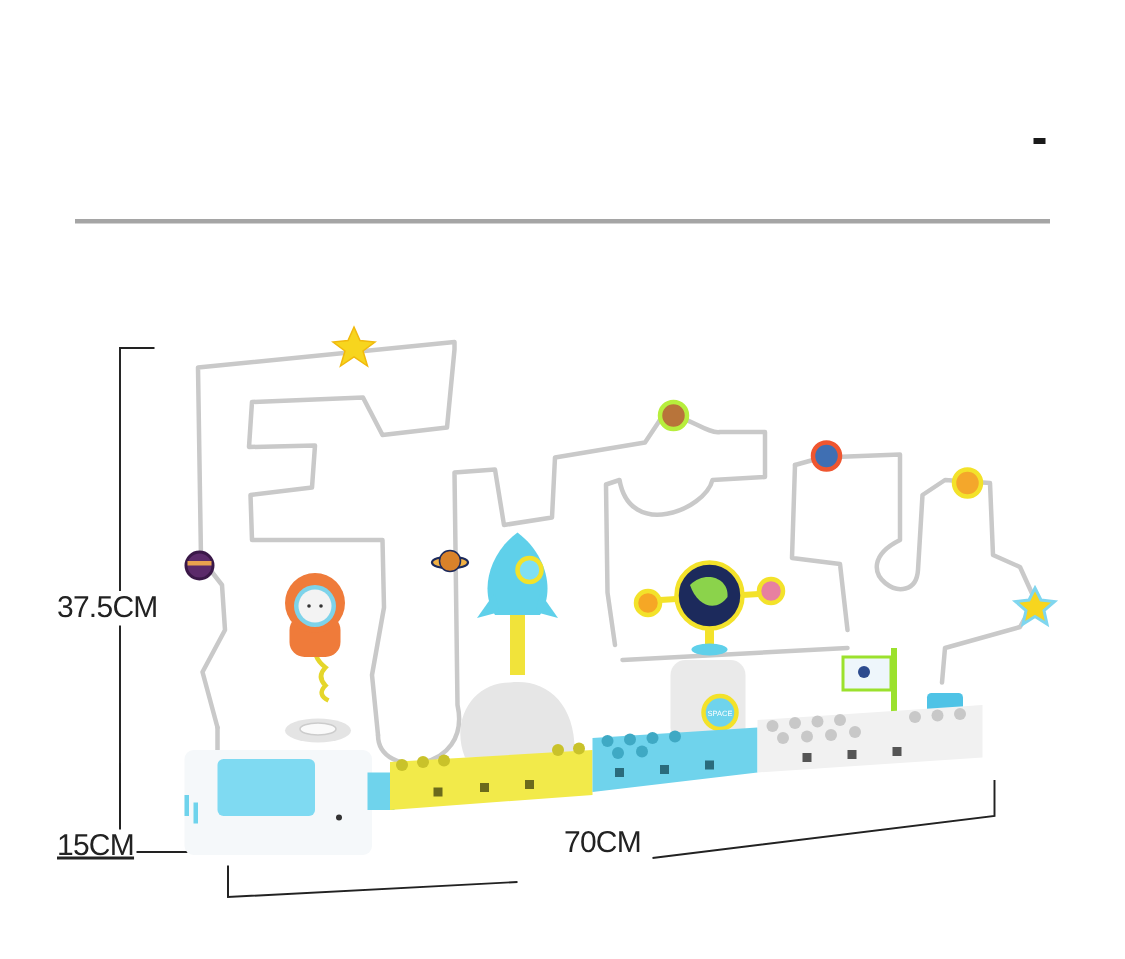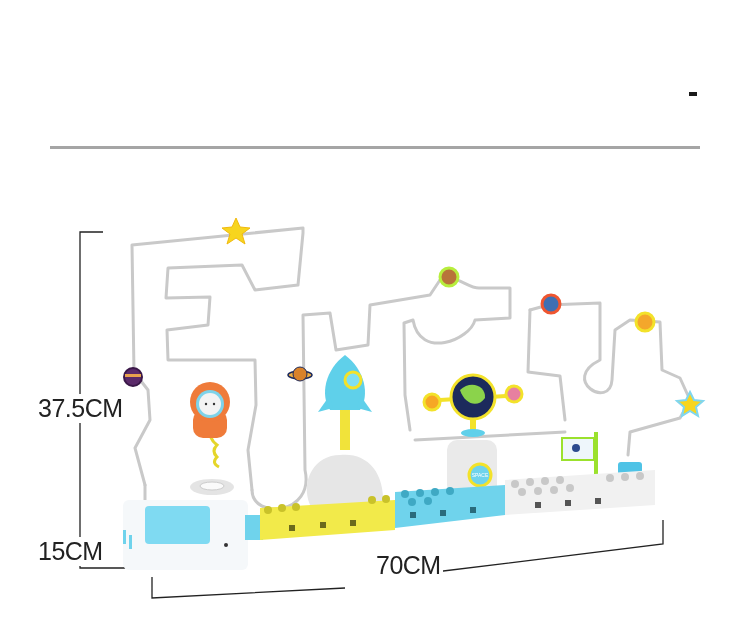--- a/index.html
+++ b/index.html
@@ -1,19 +1,19 @@
 <!DOCTYPE html>
 <html><head>
 <meta charset="utf-8">
 <style>
   html,body{margin:0;padding:0;background:#fff;}
   body{width:750px;height:639px;position:relative;overflow:hidden;font-family:"Liberation Sans",sans-serif;}
   .dash{position:absolute;left:689px;top:92px;width:8px;height:4px;background:#1a1a1a;}
   .rule{position:absolute;left:50px;top:146px;width:650px;height:3px;background:#a5a5a5;}
-  .dim-label{position:absolute;font-size:25px;color:#222;font-weight:400;letter-spacing:-0.5px;background:#fff;padding:0 2px;}
+  .dim-label{position:absolute;font-size:20px;color:#222;font-weight:400;letter-spacing:-0.5px;background:#fff;padding:0 2px;}
   svg.scene{position:absolute;left:0;top:0;}
 </style>
 </head>
 <body>
 
 <div class="dash"></div>
 <div class="rule"></div>
 
 <svg class="scene" width="750" height="639" viewBox="0 0 750 639">
 
@@ -153,14 +153,14 @@
         <circle cx="625" cy="477" r="4"></circle>
         <circle cx="640" cy="476" r="4"></circle>
     </g>
     <rect x="535" y="502" width="6" height="6" fill="#555"></rect>
       <rect x="565" y="500" width="6" height="6" fill="#555"></rect>
       <rect x="595" y="498" width="6" height="6" fill="#555"></rect>
   </g>
 </svg>
 
 <div class="dim-label" style="left:36px;top:394px;">37.5CM</div>
-<div class="dim-label" style="left:36px;top:537px;">15CM</div>
+<div class="dim-label" style="left:36px;top:553px;text-decoration:underline;">15CM</div>
 <div class="dim-label" style="left:374px;top:551px;">70CM</div>
 
 </body></html>

